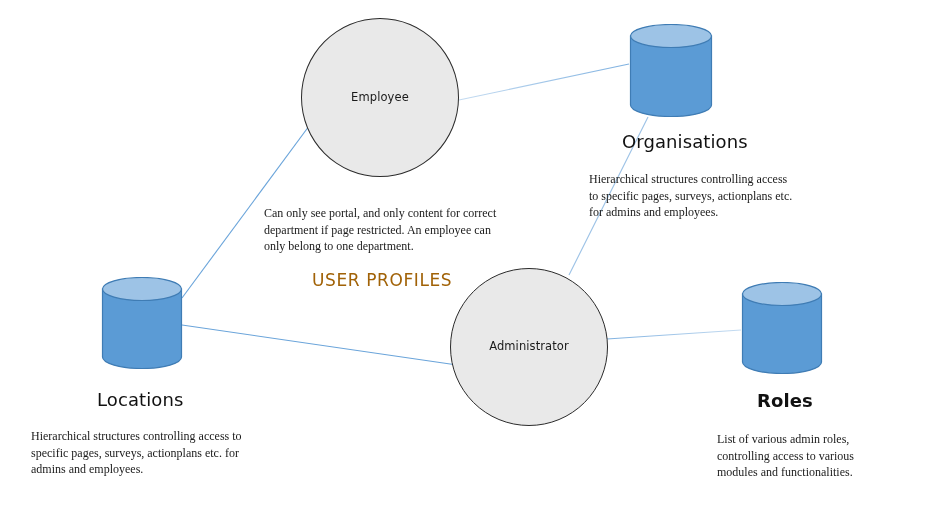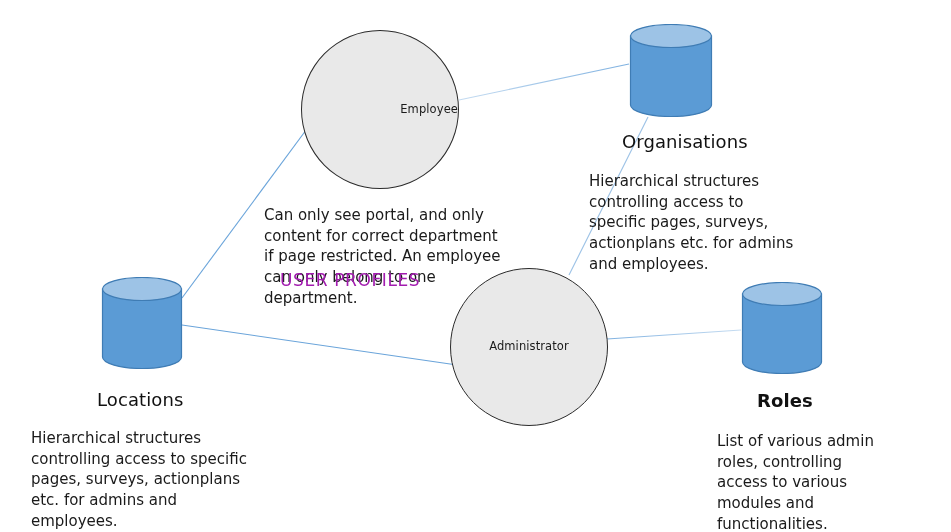--- a/index.html
+++ b/index.html
@@ -49,33 +49,35 @@
   .cyl-title {
     position: absolute;
     font-size: 18px;
     color: #111111;
     white-space: nowrap;
     letter-spacing: 0.1px;
     text-align: center;
   }
   .desc {
     position: absolute;
-    font-size: 15px;
+    font-size: 12px;
     line-height: 1.38;
     color: #1a1a1a;
+    font-family: Liberation Serif, serif;
   }
   .section-title {
     position: absolute;
     font-size: 17px;
-    color: #a21caf;
+    color: #a16207;
     letter-spacing: 0.6px;
     white-space: nowrap;
+    margin-left: 32px;
   }
   
-  #circle-employee     { left: 301px; top: 30px;  width: 158px; height: 159px; justify-content: flex-end; }
+  #circle-employee     { left: 301px; top: 18px;  width: 158px; height: 159px; }
   #circle-administrator{ left: 450px; top: 268px; width: 158px; height: 158px; }
 
   #cyl-organisations { left: 629px; top: 24px;  width: 84px;  height: 93px; }
   #cyl-locations     { left: 101px; top: 277px; width: 82px;  height: 92px; }
   #cyl-roles         { left: 741px; top: 282px; width: 82px;  height: 92px; }
 
   #title-organisations { left: 622px; top: 131px; }
   #title-locations     { left: 97px; top: 389px; }
   #title-roles         { left: 757px; top: 390px; font-weight: bold; }
 

